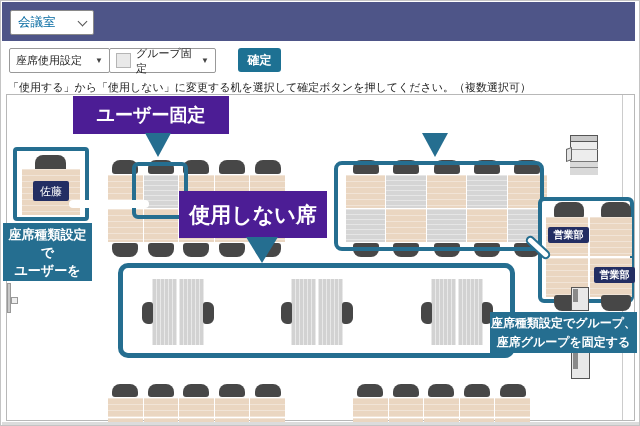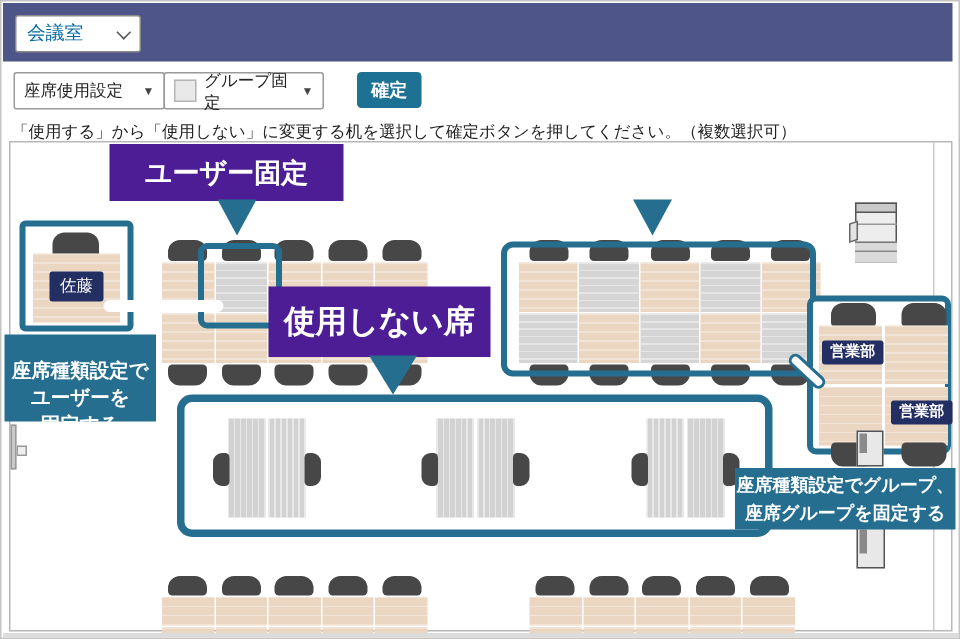--- a/index.html
+++ b/index.html
@@ -87,21 +87,21 @@
   #callout-group{left:352px;top:95px;width:151px;height:38px;font-size:18px;line-height:38px;}
   #callout-unused{left:178px;top:190px;width:148px;height:47px;font-size:21px;line-height:47px;}
   .tri{position:absolute;width:0;height:0;z-index:40;}
   #tri-user{left:144px;top:132px;border-left:13px solid transparent;border-right:13px solid transparent;border-top:24px solid #256e90;}
   #tri-group{left:421px;top:132px;border-left:13px solid transparent;border-right:13px solid transparent;border-top:24px solid #256e90;}
   #tri-unused{left:245px;top:236px;border-left:16px solid transparent;border-right:16px solid transparent;border-top:26px solid #256e90;}
 
   
   .note{position:absolute;background:#256e90;color:#fff;font-weight:bold;text-align:center;
     z-index:45;white-space:pre-line;}
-  #note-user{left:2px;top:222px;width:101px;height:58px;font-size:13px;line-height:18px;padding-top:15px;}
+  #note-user{left:2px;top:222px;width:89px;height:58px;font-size:13px;line-height:18px;padding-top:3px;}
   #note-group{left:489px;top:311px;width:147px;height:41px;font-size:12px;line-height:19px;padding-top:2px;}
 
   
   #printer{position:absolute;left:566px;top:134px;width:31px;height:40px;z-index:6;}
   #printer .pr-body{position:absolute;left:3px;top:0;width:28px;height:40px;background:#ededed;border:1px solid #555;}
   #printer .pr-top{position:absolute;left:3px;top:0;width:28px;height:7px;background:#c9c9c9;border:1px solid #555;}
   #printer .pr-mid{position:absolute;left:3px;top:14px;width:28px;height:1px;background:#999;}
   #printer .pr-low{position:absolute;left:3px;top:26px;width:28px;height:14px;background:#d9d9d9;border-top:1px solid #777;}
   #printer .pr-line{position:absolute;left:3px;top:32px;width:28px;height:1px;background:#888;}
   #printer .pr-tray{position:absolute;left:-1px;top:13px;width:6px;height:13px;background:#e3e3e3;border:1px solid #666;transform:skewY(-18deg);}

